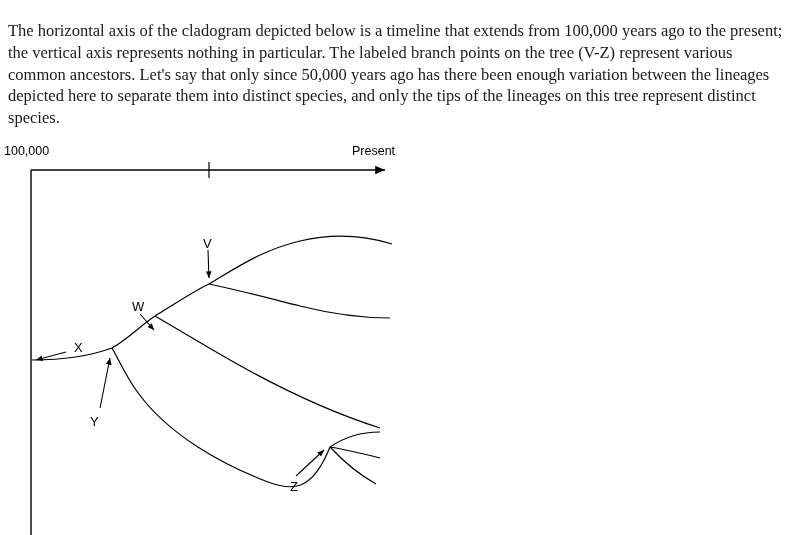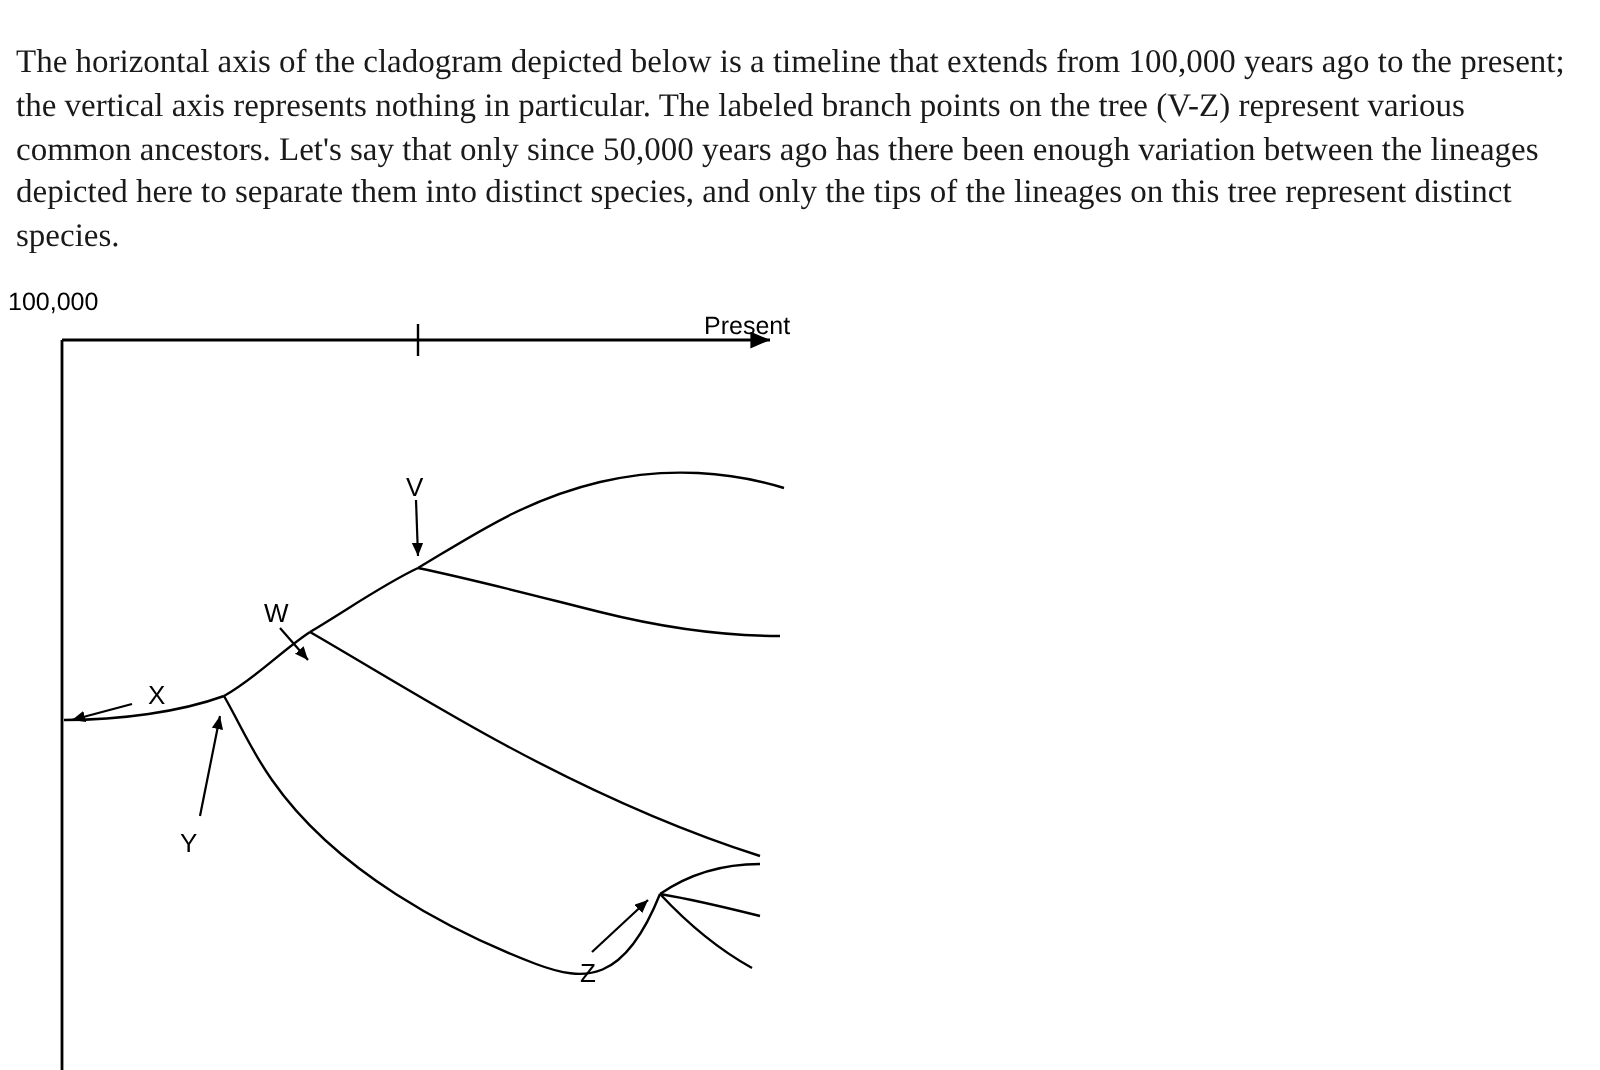--- a/index.html
+++ b/index.html
@@ -40,21 +40,21 @@
     top: 0;
   }
   .axis-label {
     position: absolute;
     font-family: "Liberation Sans", sans-serif;
     font-size: 12.5px;
     color: #000000;
     white-space: nowrap;
   }
   #label-100000 { left: 4px; top: 8px; }
-  #label-present { left: 352px; top: 20px; }
+  #label-present { left: 352px; top: 8px; }
   .node-label {
     position: absolute;
     font-family: "Liberation Sans", sans-serif;
     font-size: 13px;
     color: #000000;
   }
   #label-v { left: 203px; top: 100px; }
   #label-w { left: 132px; top: 163px; }
   #label-x { left: 74px; top: 204px; }
   #label-y { left: 90px; top: 278px; }

